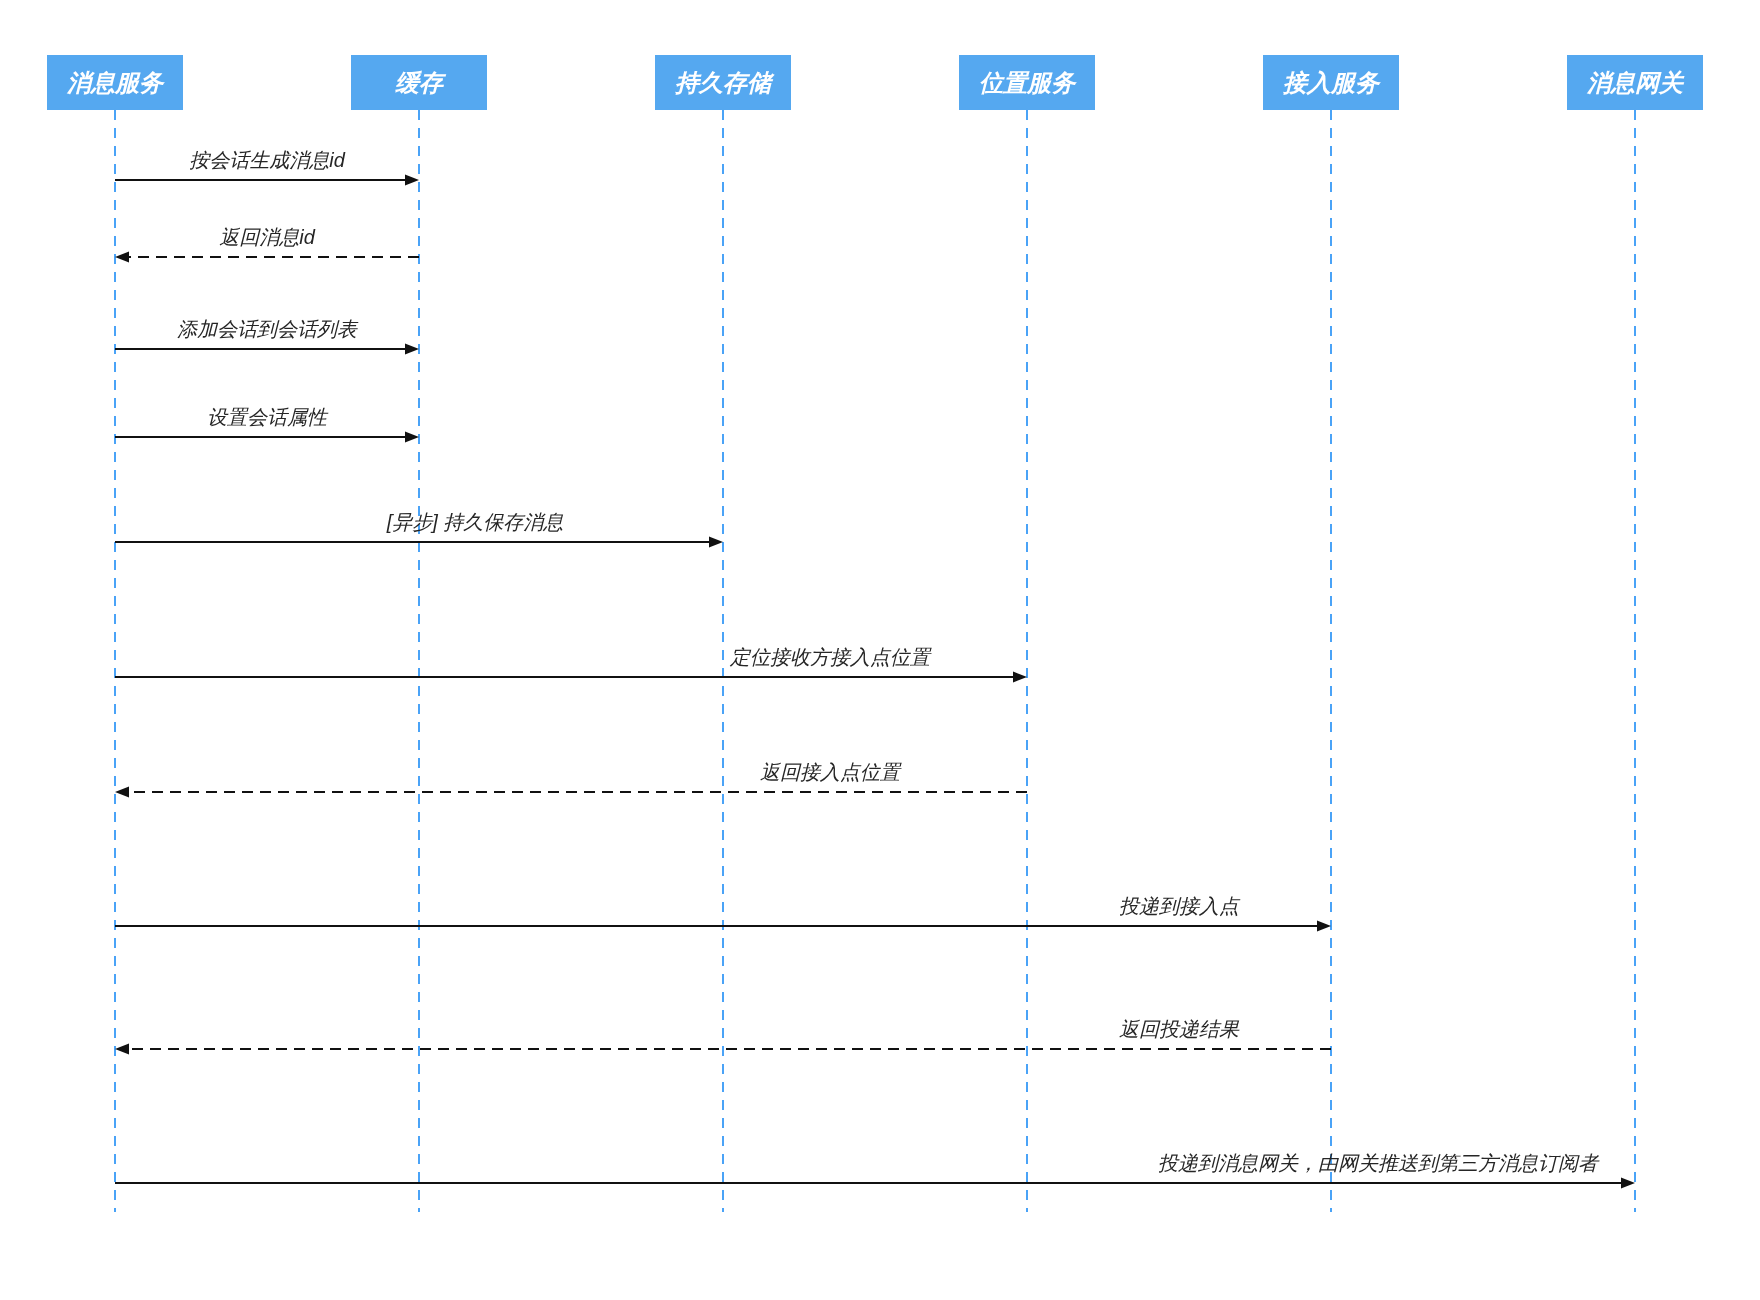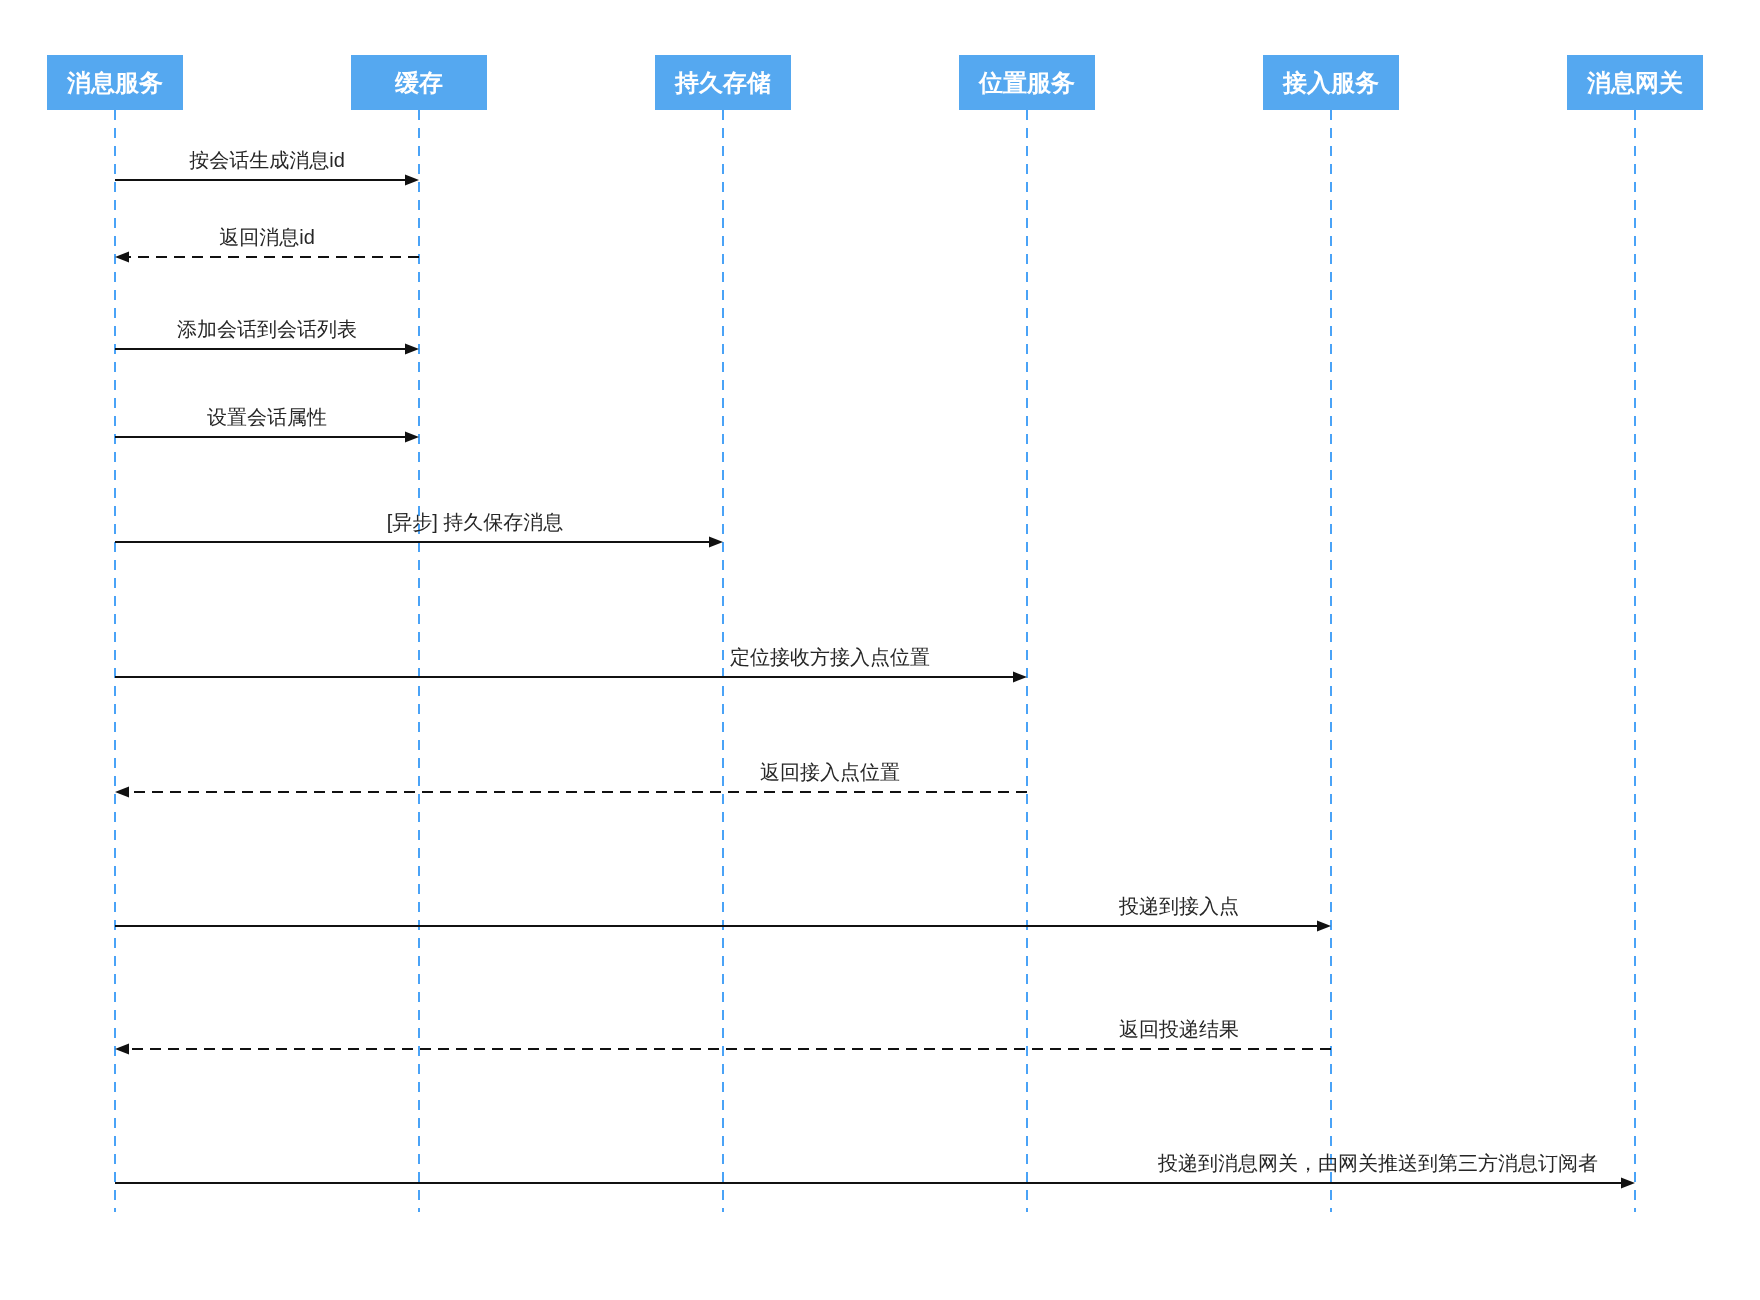--- a/index.html
+++ b/index.html
@@ -7,20 +7,21 @@
     padding: 0;
     background: #ffffff;
     font-family: "Liberation Sans", sans-serif;
   }
   #stage {
     position: relative;
     width: 1760px;
     height: 1212px;
     background: #ffffff;
     overflow: hidden;
+    font-style: italic;
   }
   svg text {
     font-family: "Liberation Sans", sans-serif;
   }
 </style>
 </head>
 <body>
 
 <div id="stage">
   <svg id="diagram" xmlns="http://www.w3.org/2000/svg" width="1760" height="1300">

